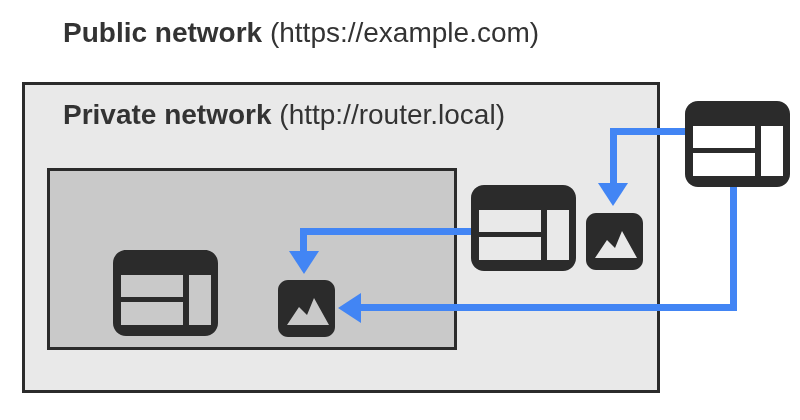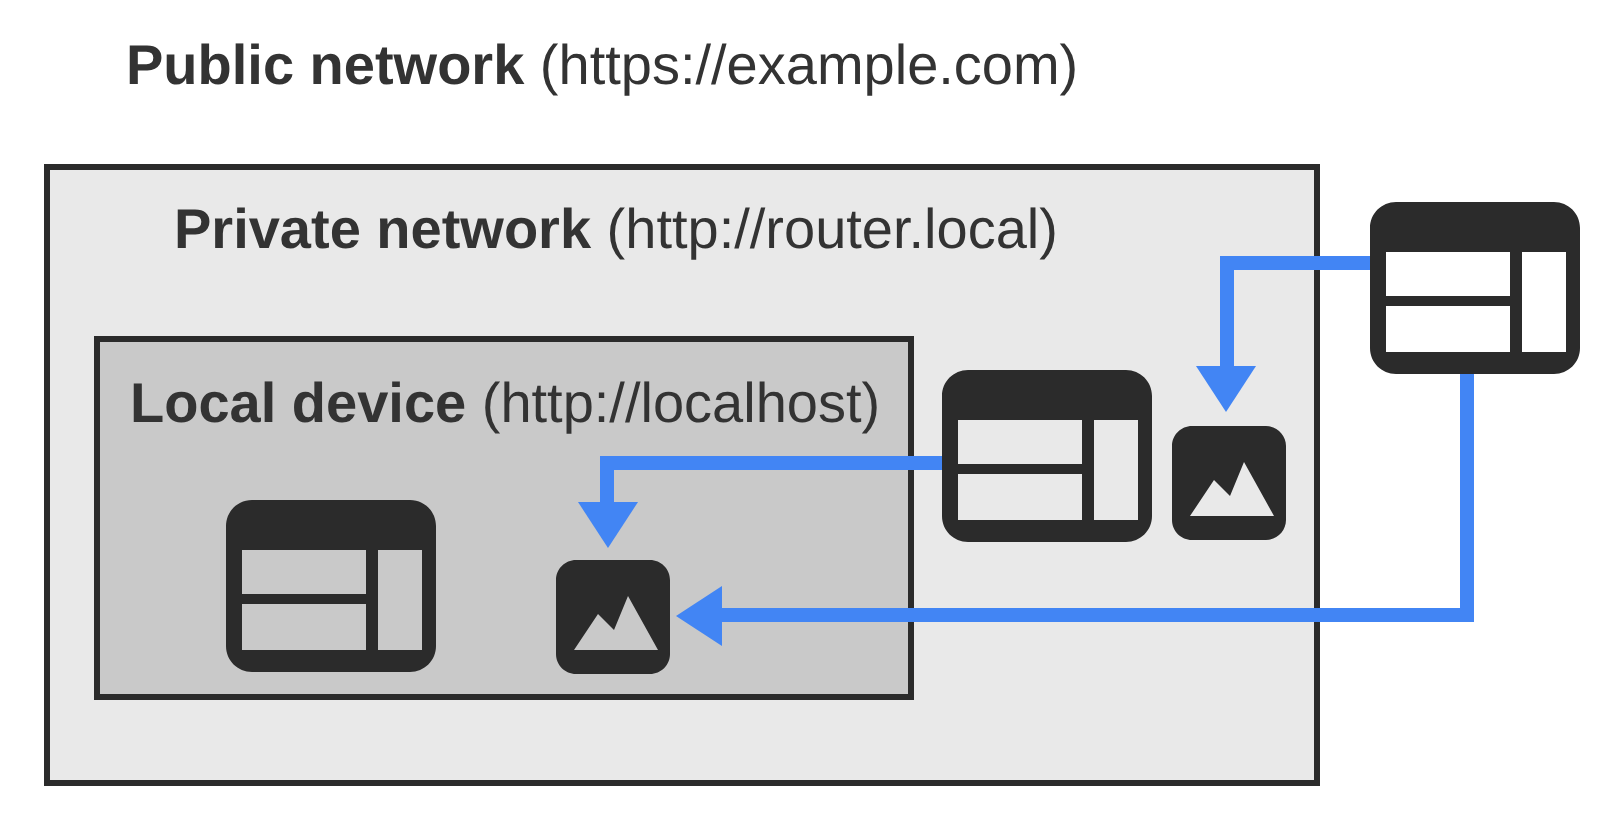--- a/index.html
+++ b/index.html
@@ -33,42 +33,39 @@
   
   #a2-v { left:730px; top:187px; width:7px; height:124px; }
   #a2-h { left:350px; top:304px; width:387px; height:7px; }
   #a2-head { left:338px; top:293px; }
   
   #a3-h { left:300px; top:228px; width:175px; height:7px; }
   #a3-v { left:300px; top:228px; width:7px; height:25px; }
   #a3-head { left:289px; top:251px; }
 
   #title-label   { left:63px; top:20px; }
-  #private-label { left:63px; top:102px;margin-left:24px; }
+  #private-label { left:63px; top:102px; }
   #local-label   { left:65px; top:189px; }
 </style>
 </head>
 <body>
 
 <div class="canvas">
 
   <div class="label" id="title-label">
     <span class="bold">Public network</span><span> (https://example.com)</span>
   </div>
 
   <div class="box" id="private-box"></div>
   <div class="box" id="local-box"></div>
 
   <div class="label" id="private-label">
     <span class="bold">Private network</span><span> (http://router.local)</span>
   </div>
 
-  <div class="label" id="local-label">
-    <span class="bold">Local device</span><span> (http://localhost)</span>
-  </div>
 
   <div>
     <div class="seg" id="a1-h"></div>
     <div class="seg" id="a1-v"></div>
     <div class="head head-down" id="a1-head"></div>
   </div>
 
   <div>
     <div class="seg" id="a2-v"></div>
     <div class="seg" id="a2-h"></div>

